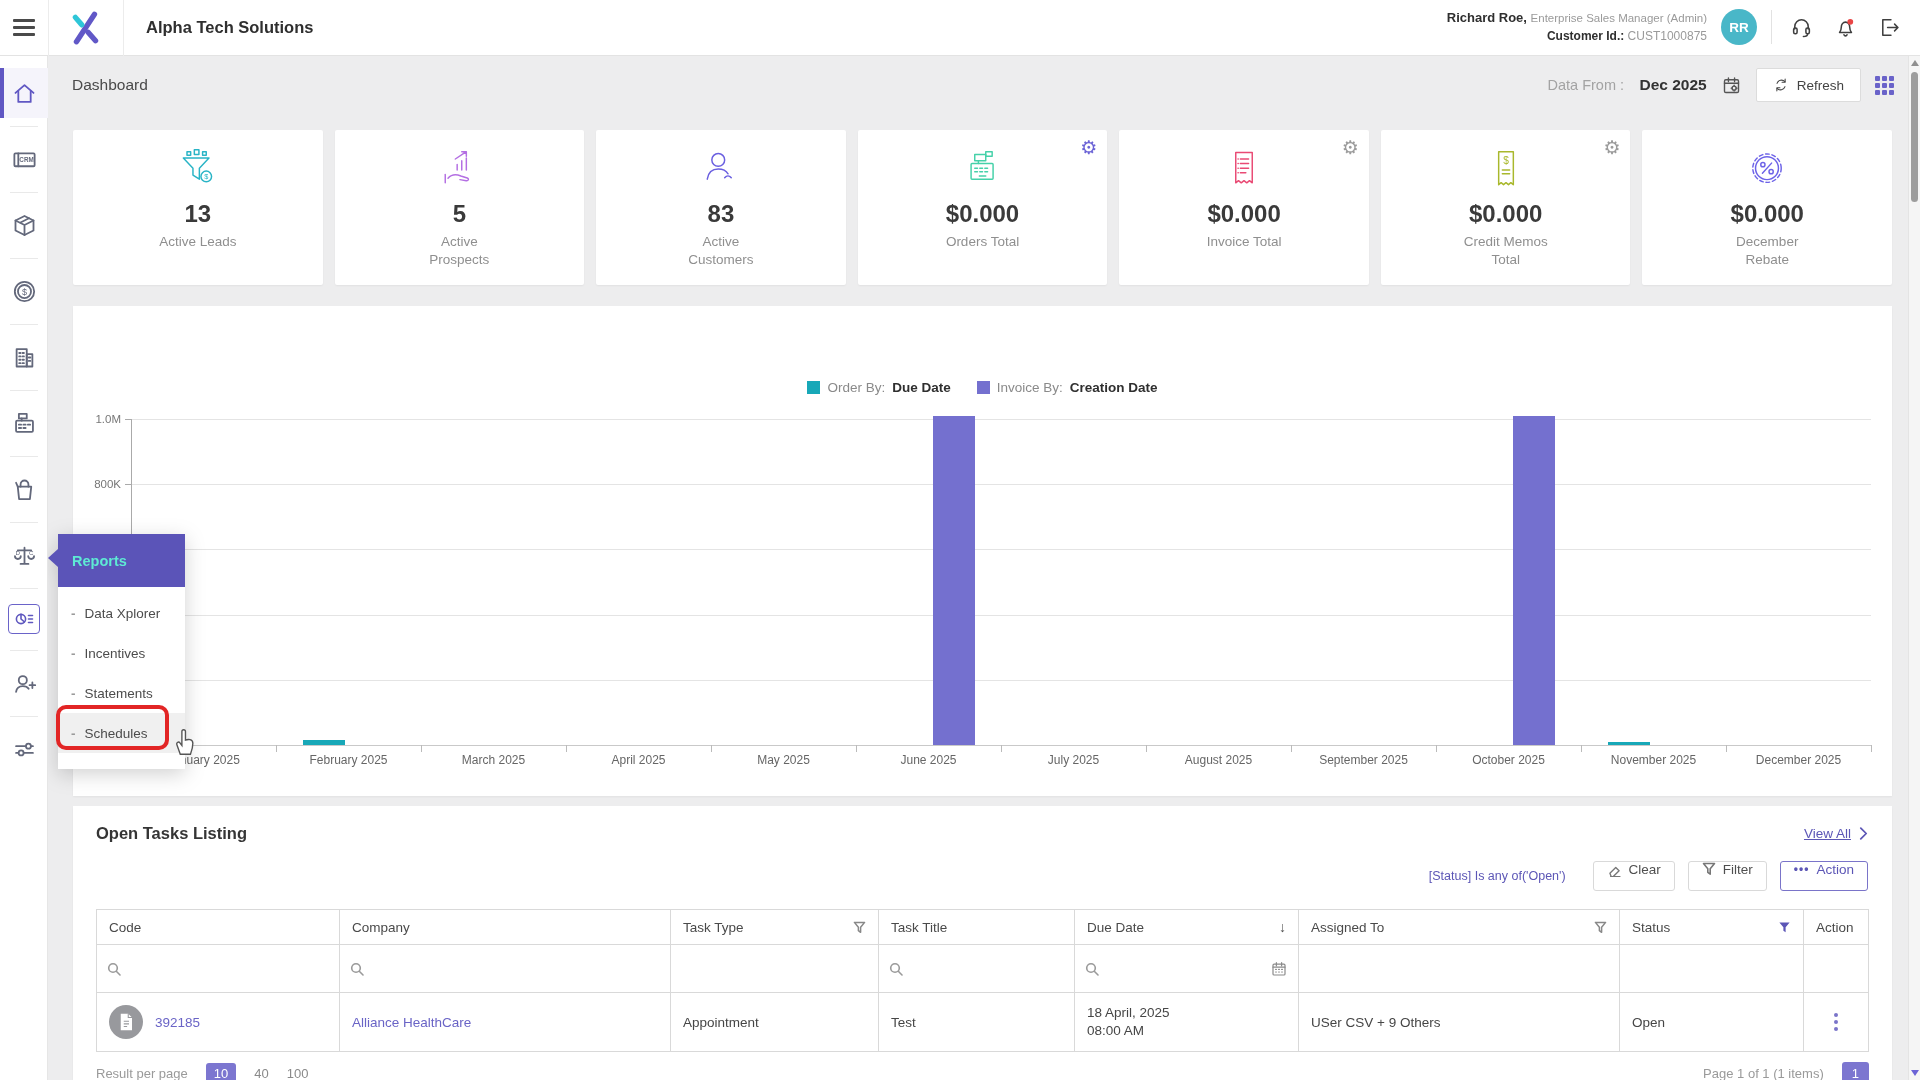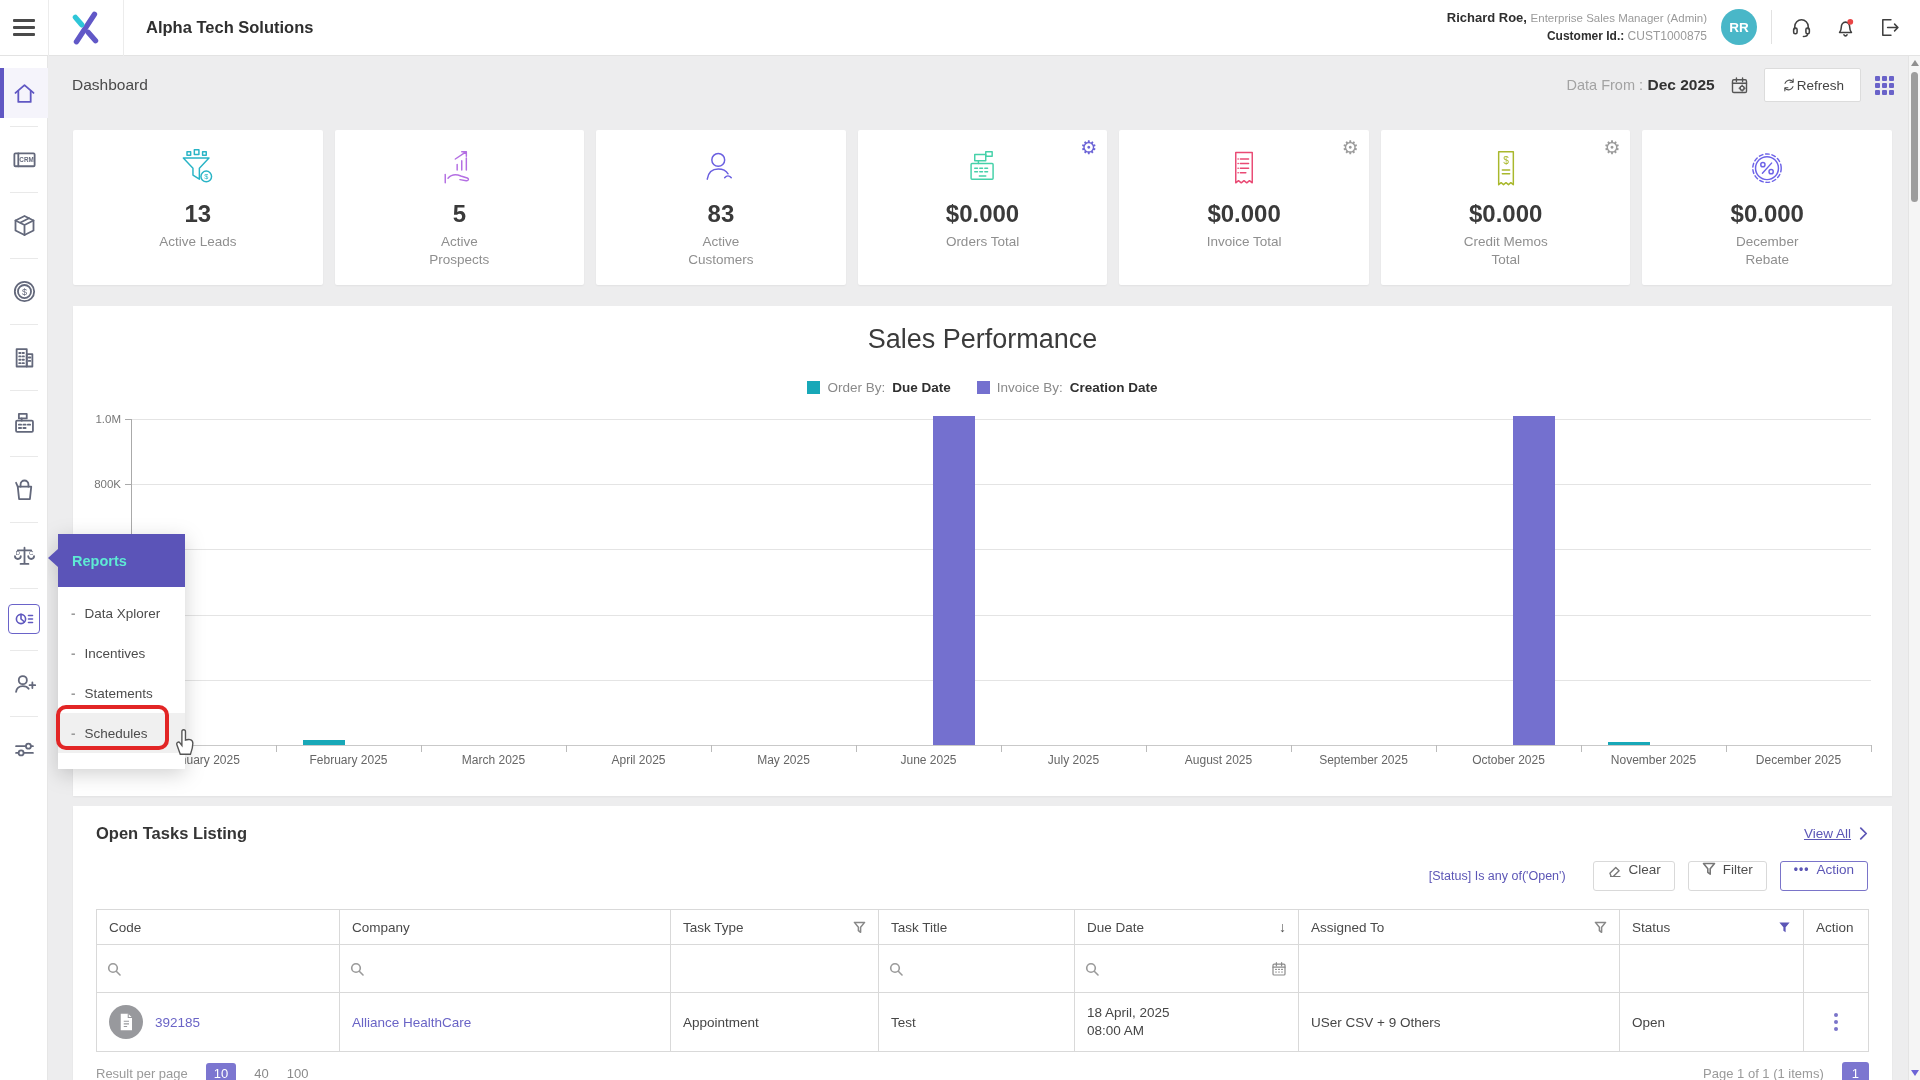--- a/index.html
+++ b/index.html
@@ -32,23 +32,23 @@
   .side-item.active-home::before { content:""; position:absolute; left:0; top:0; bottom:0; width:4px; background:#6057c3; }
   .side-div { position:absolute; left:10px; width:28px; height:1px; background:#e9e9e9; }
   .reports-box { border:1.5px solid #6a63c9; border-radius:4px; padding:2px 3px; color:#5f58bf; display:flex; }
   .reports-box svg { width:24px; height:24px; }
 
   
   .page-row { position:absolute; left:48px; top:56px; right:12px; height:58px; display:flex; align-items:center; }
   .page-title { font-size:15.5px; color:#4a4a4a; margin-left:24px; }
   .page-controls { margin-left:auto; display:flex; align-items:center; gap:14px; padding-right:14px; }
   .datafrom-label { font-size:14.5px; color:#a3a3a3;margin-top:9px; }
-  .datafrom-value { font-size:15.5px; font-weight:700; color:#333; margin-left:0; }
+  .datafrom-value { font-size:15.5px; font-weight:700; color:#333; margin-left:11px; }
   .ic-btn { display:flex; align-items:center; justify-content:center; cursor:pointer; color:#555; }
-  .refresh-btn { height:34px; background:#fff; border:1px solid #dcdcdc; border-radius:2px; display:flex; align-items:center; gap:0; padding:0 16px; font-size:13.5px; color:#444; cursor:pointer; }
+  .refresh-btn { height:34px; background:#fff; border:1px solid #dcdcdc; border-radius:2px; display:flex; align-items:center; gap:8px; padding:0 16px; font-size:13.5px; color:#444; cursor:pointer; }
   .grid-ic { display:grid; grid-template-columns:repeat(3,5px); grid-template-rows:repeat(3,5px); gap:2px; cursor:pointer; }
   .grid-ic i { background:#6a63c9; border-radius:1px; }
 
   
   .cards { position:absolute; left:73px; top:130px; width:1819px; height:155px; display:flex; gap:12px; }
   .card { flex:1; background:#fff; border-radius:2px; box-shadow:0 1px 2px rgba(0,0,0,.05); position:relative; display:flex; flex-direction:column; align-items:center; padding-top:16px; }
   .card .k-icon { height:48px; display:flex; align-items:center; }
   .card .k-value { font-size:24px; font-weight:700; color:#3a3a3a; margin-top:6px; }
   .card .k-label { font-size:13.5px; color:#8f8f8f; text-align:center; margin-top:5px; line-height:1.3; max-width:120px; }
   .card .gear { position:absolute; top:8px; right:10px; font-size:19px; line-height:1; cursor:pointer; }
@@ -399,21 +399,20 @@
           <circle cx="19.5" cy="18.2" r="2.3"></circle>
           <circle cx="28.5" cy="25.8" r="2.3"></circle>
         </svg>
     </span>
     <div class="k-value">$0.000</div>
     <div class="k-label" style="max-width:100px">December Rebate</div>
   </div>
 </div>
 
 <section class="chart-panel">
-  <h1 class="chart-title">Sales Performance</h1>
   <div class="legend">
     <span class="legend-item">
       <span class="swatch" style="background: rgb(24, 168, 184);"></span>
       <span class="legend-prefix">Order By:</span>
       <span class="legend-val">Due Date</span>
     </span>
     <span class="legend-item">
       <span class="swatch" style="background: rgb(116, 112, 207);"></span>
       <span class="legend-prefix">Invoice By:</span>
       <span class="legend-val">Creation Date</span>

